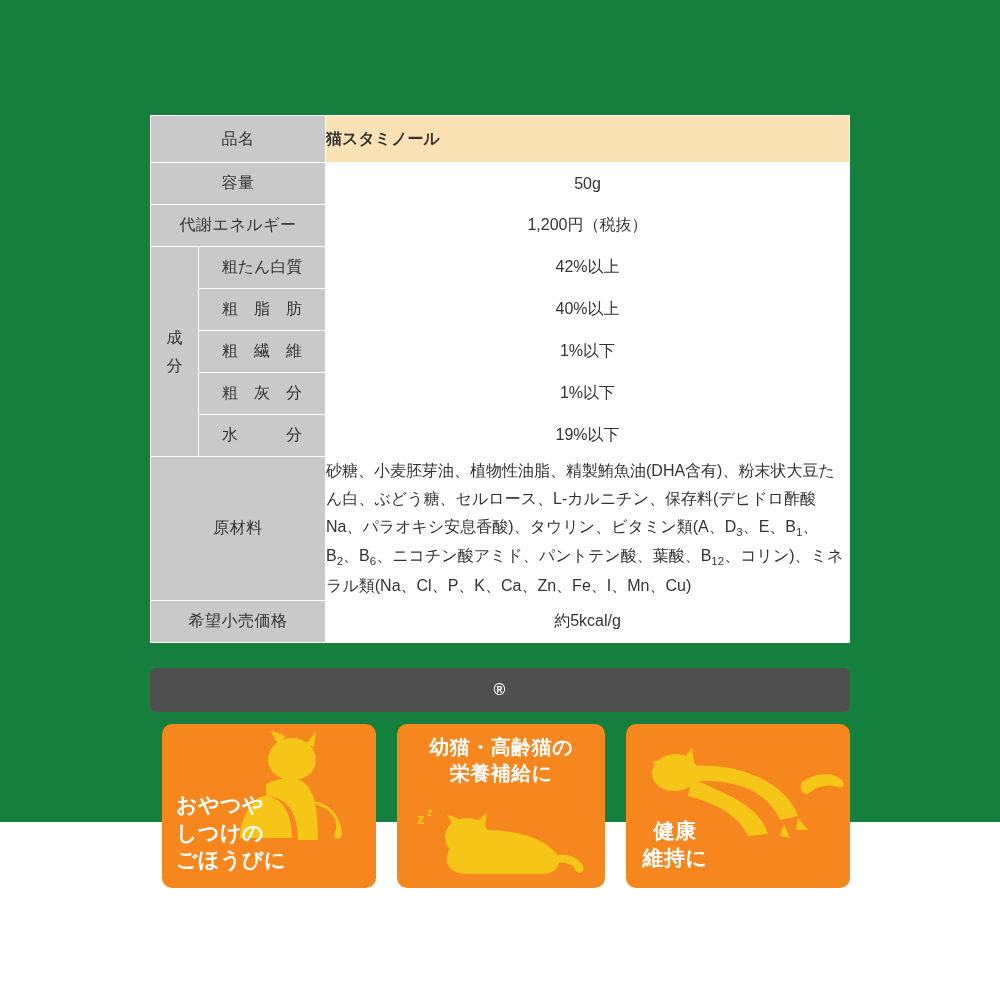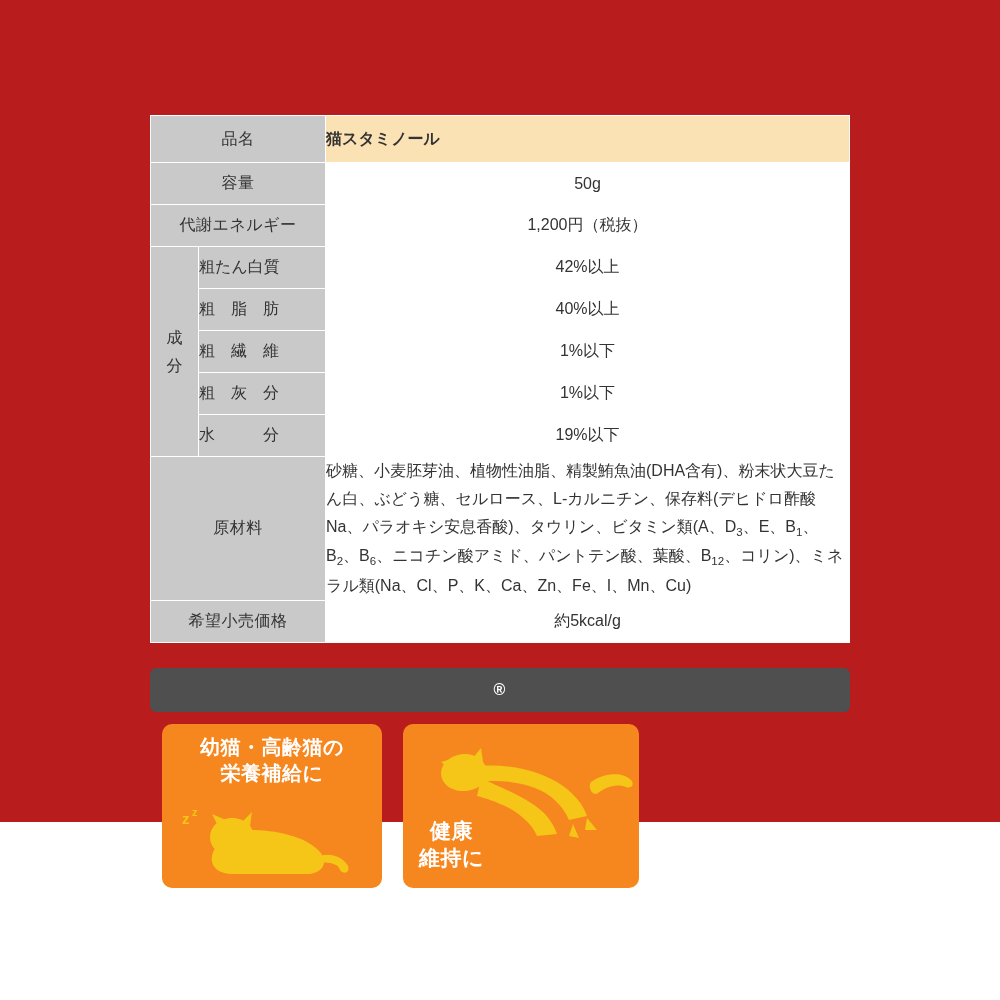--- a/index.html
+++ b/index.html
@@ -5,21 +5,21 @@
   * { box-sizing: border-box; }
   html, body {
     margin: 0; padding: 0;
     width: 1000px; height: 1000px;
     background: #ffffff;
     font-family: "Liberation Sans", sans-serif;
   }
   .page {
     position: relative;
     width: 1000px; height: 822px;
-    background: #b91c1c;
+    background: #15803d;
   }
 
   
   .spec-wrap {
     position: absolute;
     left: 150px; top: 115px;
     width: 700px;
   }
   table.spec {
     width: 700px;
@@ -36,20 +36,21 @@
   td.lbl {
     background: #c9c9c9;
     color: #3a3a3a;
     text-align: center;
     font-size: 16px;
     letter-spacing: 0.5px;
   }
   td.lbl-sub {
     background: #c9c9c9;
     color: #3a3a3a;
+    text-align: center;
     font-size: 16px;
   }
   td.val {
     background: #ffffff;
     text-align: center;
     font-size: 17px;
     color: #333333;
   }
   td.val-highlight {
     background: #fae2b5;
@@ -202,20 +203,37 @@
     </tbody>
       </table>
   </div>
 
   <div class="banner">
       <span class="reg">®</span>
   </div>
 
   <div class="cards">
 
+    <div class="card c1">
+      <span class="cat-svg">
+        <svg width="150" height="115" viewBox="0 0 150 115">
+          <g fill="#f5c518">
+            <path d="M58,14 L50,0 L66,6 Z"></path>
+            <path d="M86,14 L96,1 L94,17 Z"></path>
+            <path d="M72,8 c14,0 24,10 24,22 c0,12 -10,20 -24,20 c-14,0 -24,-9 -24,-20 c0,-12 10,-22 24,-22 Z"></path>
+            <path d="M70,48 c16,0 24,14 26,30 c2,14 2,26 2,32 l-20,0 c0,-10 -2,-24 -8,-32 c-6,-8 -16,-12 -24,-12 l0,-12 c8,-4 16,-6 24,-6 Z"></path>
+            <path d="M44,66 c10,0 18,6 22,14 c5,10 6,20 6,28 l-52,0 c0,-14 6,-28 14,-36 c3,-3 7,-6 10,-6 Z"></path>
+            <path d="M98,72 c14,4 24,18 24,32 c0,4 -4,6 -6,4 c-3,-2 -1,-5 0,-8 c2,-10 -5,-20 -16,-24 c-5,-2 -7,-6 -2,-4 Z"></path>
+          </g>
+        </svg>
+      </span>
+      <span class="txt">おやつや
+しつけの
+ごほうびに</span>
+    </div>
 
     <div class="card c2">
       <span class="txt">幼猫・高齢猫の
 栄養補給に</span>
       <span class="cat-svg">
         <svg width="180" height="80" viewBox="0 0 180 80">
           <g fill="#f5c518">
             <text x="2" y="24" font-family="Liberation Sans, sans-serif" font-size="15" font-weight="bold" fill="#f5c518">z</text>
             <text x="12" y="16" font-family="Liberation Sans, sans-serif" font-size="11" font-weight="bold" fill="#f5c518">z</text>
             <path d="M38,26 L32,14 L46,20 Z"></path>

